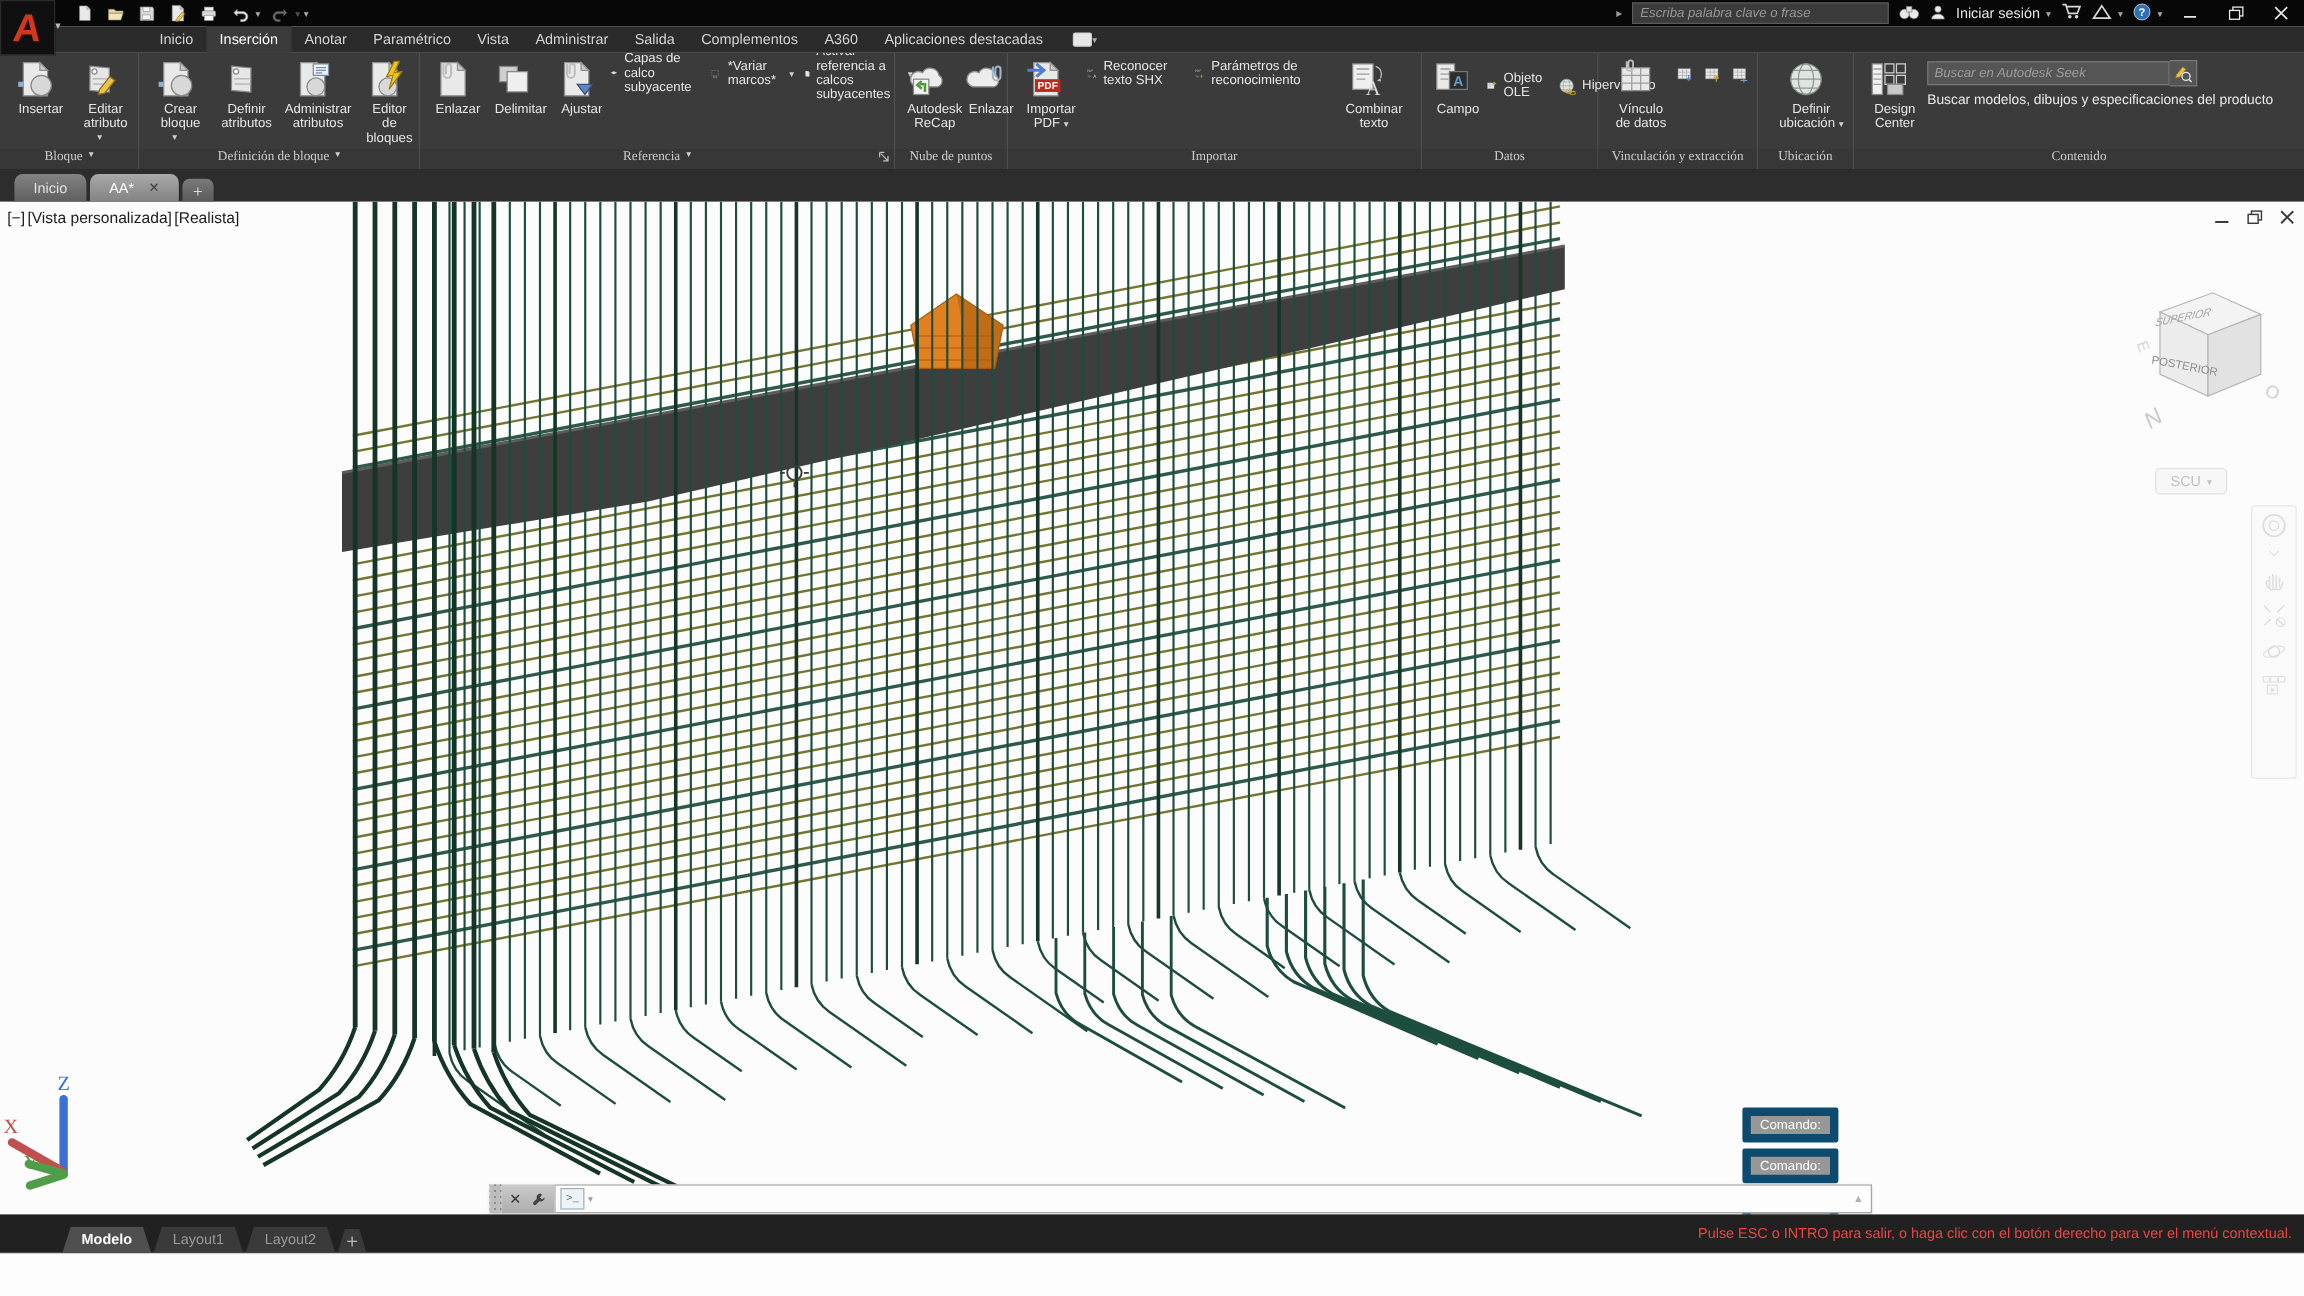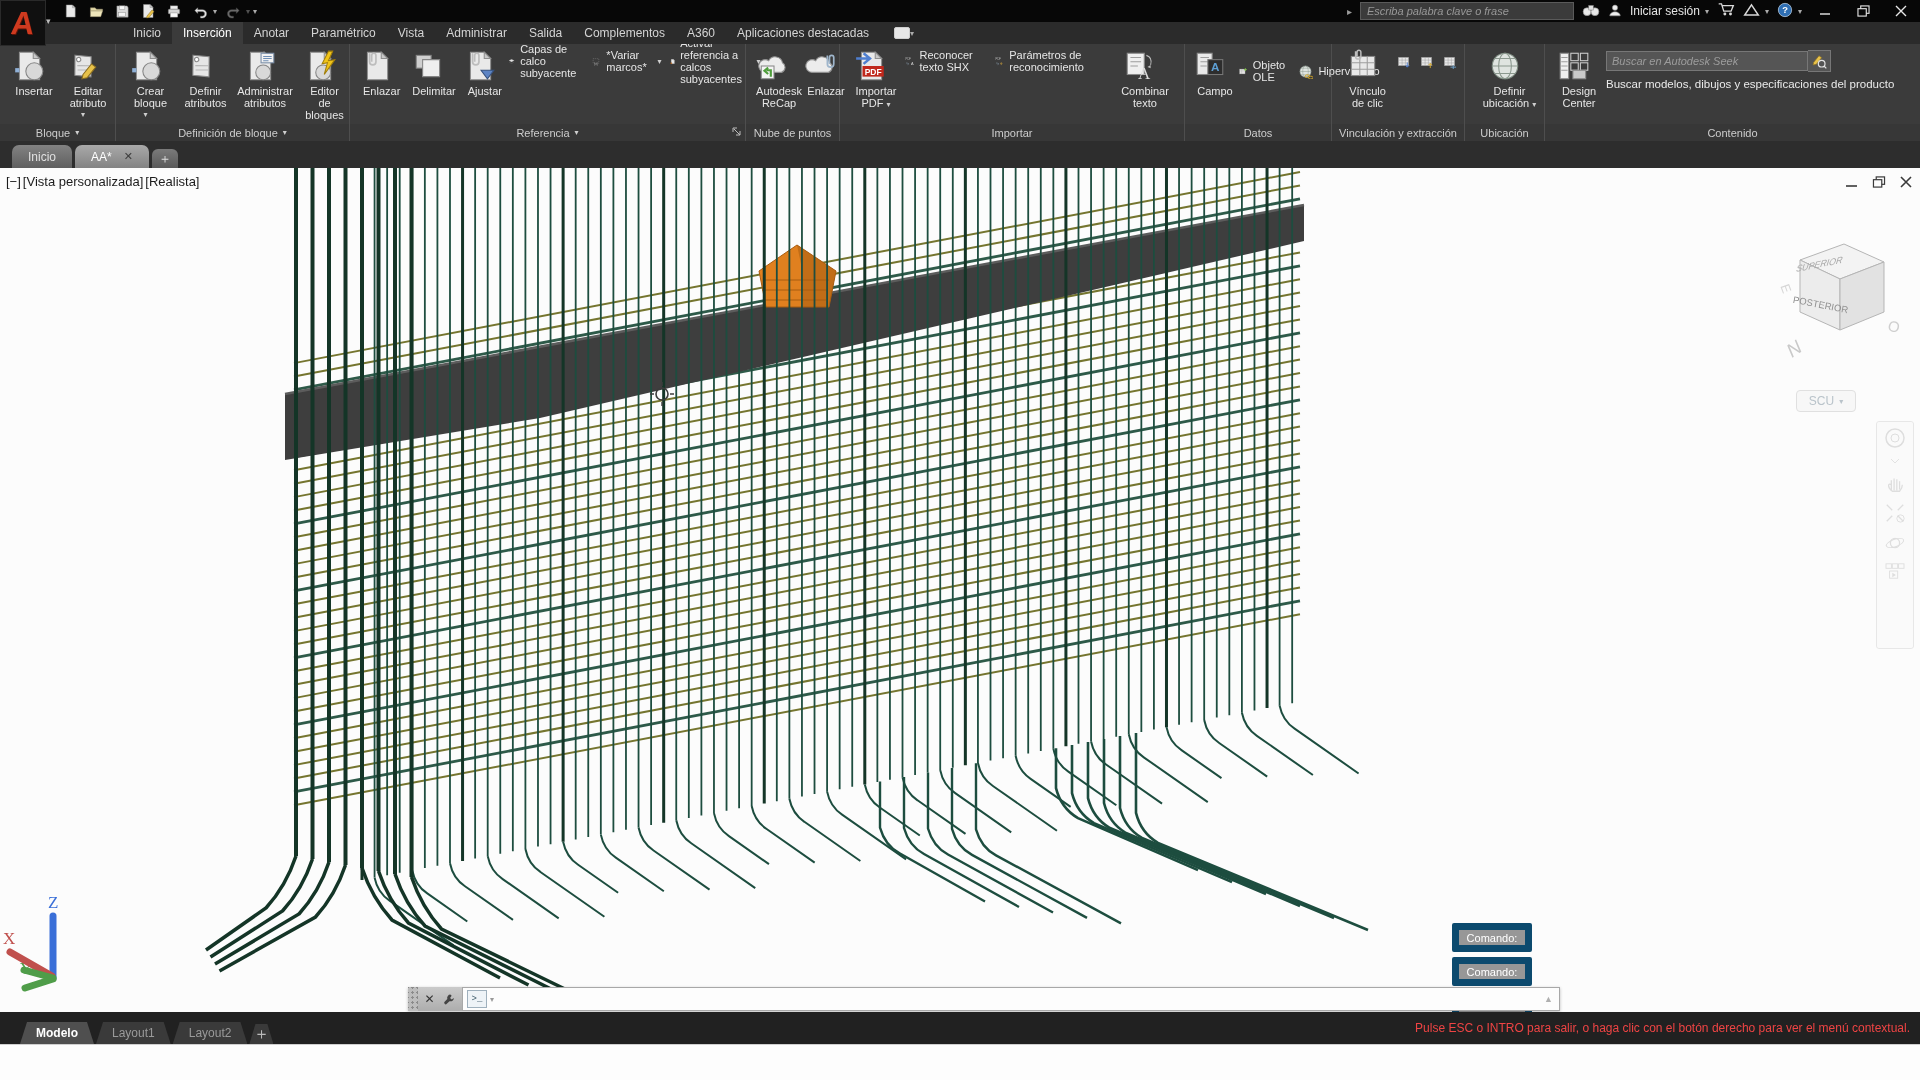--- a/index.html
+++ b/index.html
@@ -31,22 +31,22 @@
            display:flex;align-items:stretch;padding-left:122px;z-index:20;}
   .mtab{display:flex;align-items:center;padding:0 11px;font-size:12px;color:#d4d4d4;cursor:default;}
   .mtab.active{background:#3b3b3b;color:#fff;}
   .ribbon-toggle{display:flex;align-items:center;gap:3px;margin-left:14px;color:#bbb;}
   .ribbon-toggle .box{width:14px;height:10px;border:1px solid #cfcfcf;background:#e7e7e7;border-radius:2px;}
   
   .ribbon{position:absolute;top:44px;left:0;right:0;height:97px;background:#3b3b3b;
           border-bottom:1px solid #1c1c1c;display:flex;z-index:10;color:#e2e2e2;}
   .panel{height:97px;border-right:1px solid #4e4e4e;display:flex;flex-direction:column;box-sizing:border-box;}
   .pbody{flex:1;display:flex;align-items:flex-start;padding:2px 3px 0 3px;gap:2px;}
-  .pfoot{height:17px;display:flex;align-items:center;justify-content:center;gap:5px;
-         font-size:11px;color:#cdcdcd;background:#373737;position:relative;}
+  .pfoot{height:17px;display:flex;align-items:flex-start;justify-content:center;gap:5px;
+         font-size:11px;color:#cdcdcd;background:#373737;position:relative;font-family:Liberation Serif, serif;}
   .pfoot .launcher{position:absolute;right:3px;bottom:2px;}
   .bigbtn{width:52px;display:flex;flex-direction:column;align-items:center;text-align:center;
           font-size:11px;line-height:12px;color:#e6e6e6;padding-top:3px;cursor:default;}
   .bigbtn .lab{margin-top:2px;margin-left:10px;}
   .chev{font-size:8px;color:#cfcfcf;}
   .smallcol{display:flex;flex-direction:row;justify-content:flex-start;padding-top:4px;}
   .smallbtn{display:flex;align-items:center;gap:5px;font-size:11px;color:#e6e6e6;height:22px;padding:0 4px;cursor:default;}
   .icon32{width:34px;height:34px;}
   .icon14{width:15px;height:15px;}
   .seekbox{display:flex;flex-direction:column;padding:4px 6px 0 4px;}
@@ -93,21 +93,21 @@
             justify-content:center;gap:8px;color:#333;font-size:12px;}
   .cmdfield{flex:1;background:#fdfdfd;border:1px solid #a8a8a8;display:flex;align-items:center;padding:0 4px;gap:3px;}
   .prompticon{width:18px;height:16px;border:1px solid #9fb0bd;background:#eef3f7;color:#44606f;
               font-size:9px;display:flex;align-items:center;justify-content:center;font-family:"Liberation Mono",monospace;}
   .cmdinput{flex:1;border:none;outline:none;background:transparent;font-size:12px;color:#333;
             font-family:"Liberation Mono",monospace;}
   .cmdscroll{color:#b0b0b0;font-size:9px;padding-right:2px;}
   
   .bottombar{position:absolute;top:1012px;left:0;right:0;height:32px;background:#212121;
              display:flex;align-items:center;z-index:10;}
-  .ltabs{display:flex;align-items:flex-end;gap:2px;padding-left:20px;height:100%;}
+  .ltabs{display:flex;align-items:flex-end;gap:2px;padding-left:52px;height:100%;}
   .ltab{height:22px;margin-top:5px;padding:0 16px;display:flex;align-items:center;font-size:12px;color:#9a9a9a;
         background:#3a3a3a;clip-path:polygon(7px 0,calc(100% - 7px) 0,100% 100%,0 100%);cursor:default;}
   .ltab.active{background:#4f4f4f;color:#fff;font-weight:bold;}
   .ltab-plus{height:20px;width:24px;margin-top:6px;display:flex;align-items:center;justify-content:center;
              background:#3a3a3a;clip-path:polygon(6px 0,calc(100% - 6px) 0,100% 100%,0 100%);color:#bbb;}
   .statusmsg{margin-left:auto;padding-right:10px;font-size:12px;color:#ef4444;}
   .whitestrip{position:absolute;top:1044px;left:0;right:0;height:36px;background:#fdfdfd;border-top:1px solid #cfcfcf;}
   text{user-select:none;}
 </style>
 </head>
@@ -494,21 +494,21 @@
     </div>
   </div>
 
   <div class="panel" style="width:133px">
     <div class="pbody">
       <div class="bigbtn" style="width:62px">
         <svg class="icon32" viewBox="0 0 32 32">
             <use href="#sym-table"></use>
             <path d="M9 2 v5 a2.5 2.5 0 0 0 5 0 V3 a1.8 1.8 0 0 0 -3.6 0 v4" fill="none" stroke="#bdbdbd" stroke-width="1.4"></path>
           </svg>
-        <span class="lab"><span>Vínculo</span><br><span>de clic</span></span>
+        <span class="lab"><span>Vínculo</span><br><span>de datos</span></span>
       </div>
       <div class="smallcol">
         <div class="smallbtn">
           <svg class="icon14" viewBox="0 0 32 32">
               <use href="#sym-table"></use>
               <path d="M24 18 v10 m-4 -4 l4 4 4 -4" stroke="#4f7fd0" stroke-width="2" fill="none"></path>
             </svg>
         </div>
         <div class="smallbtn">
           <svg class="icon14" viewBox="0 0 32 32">

